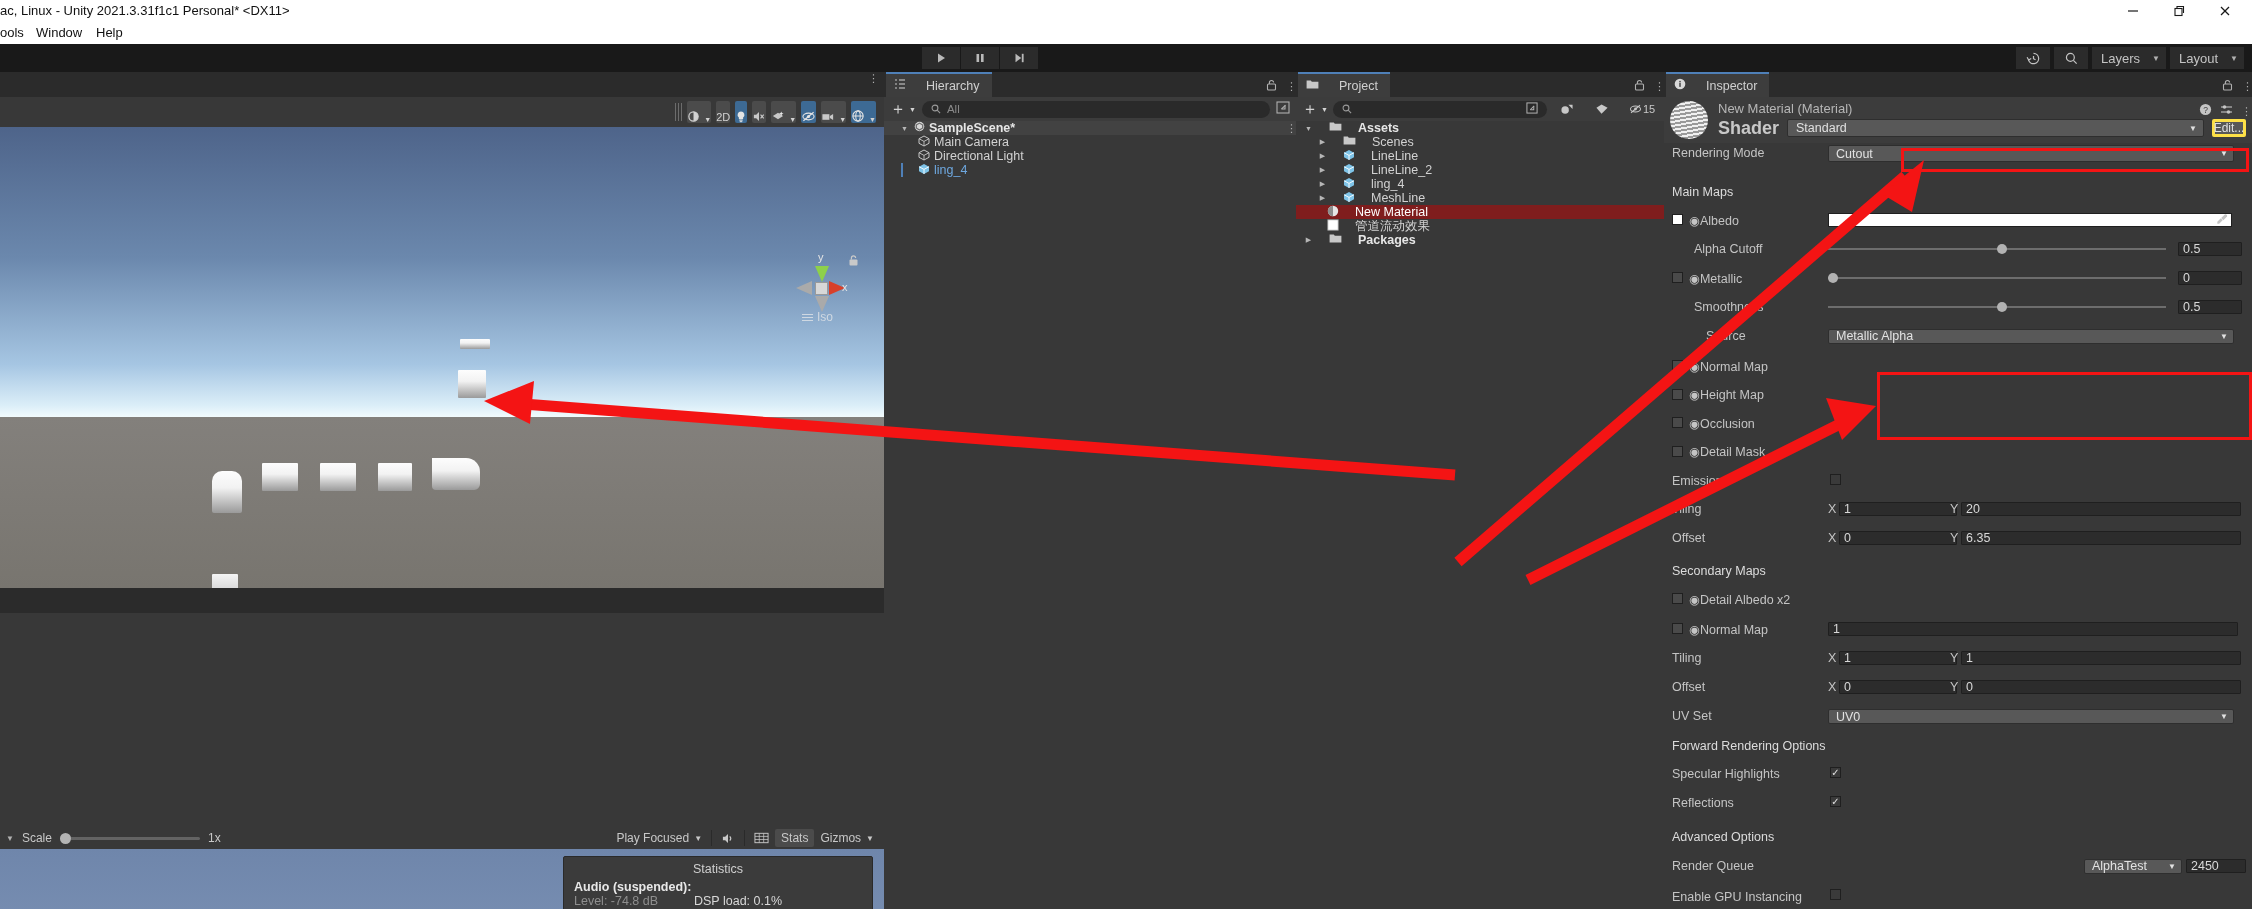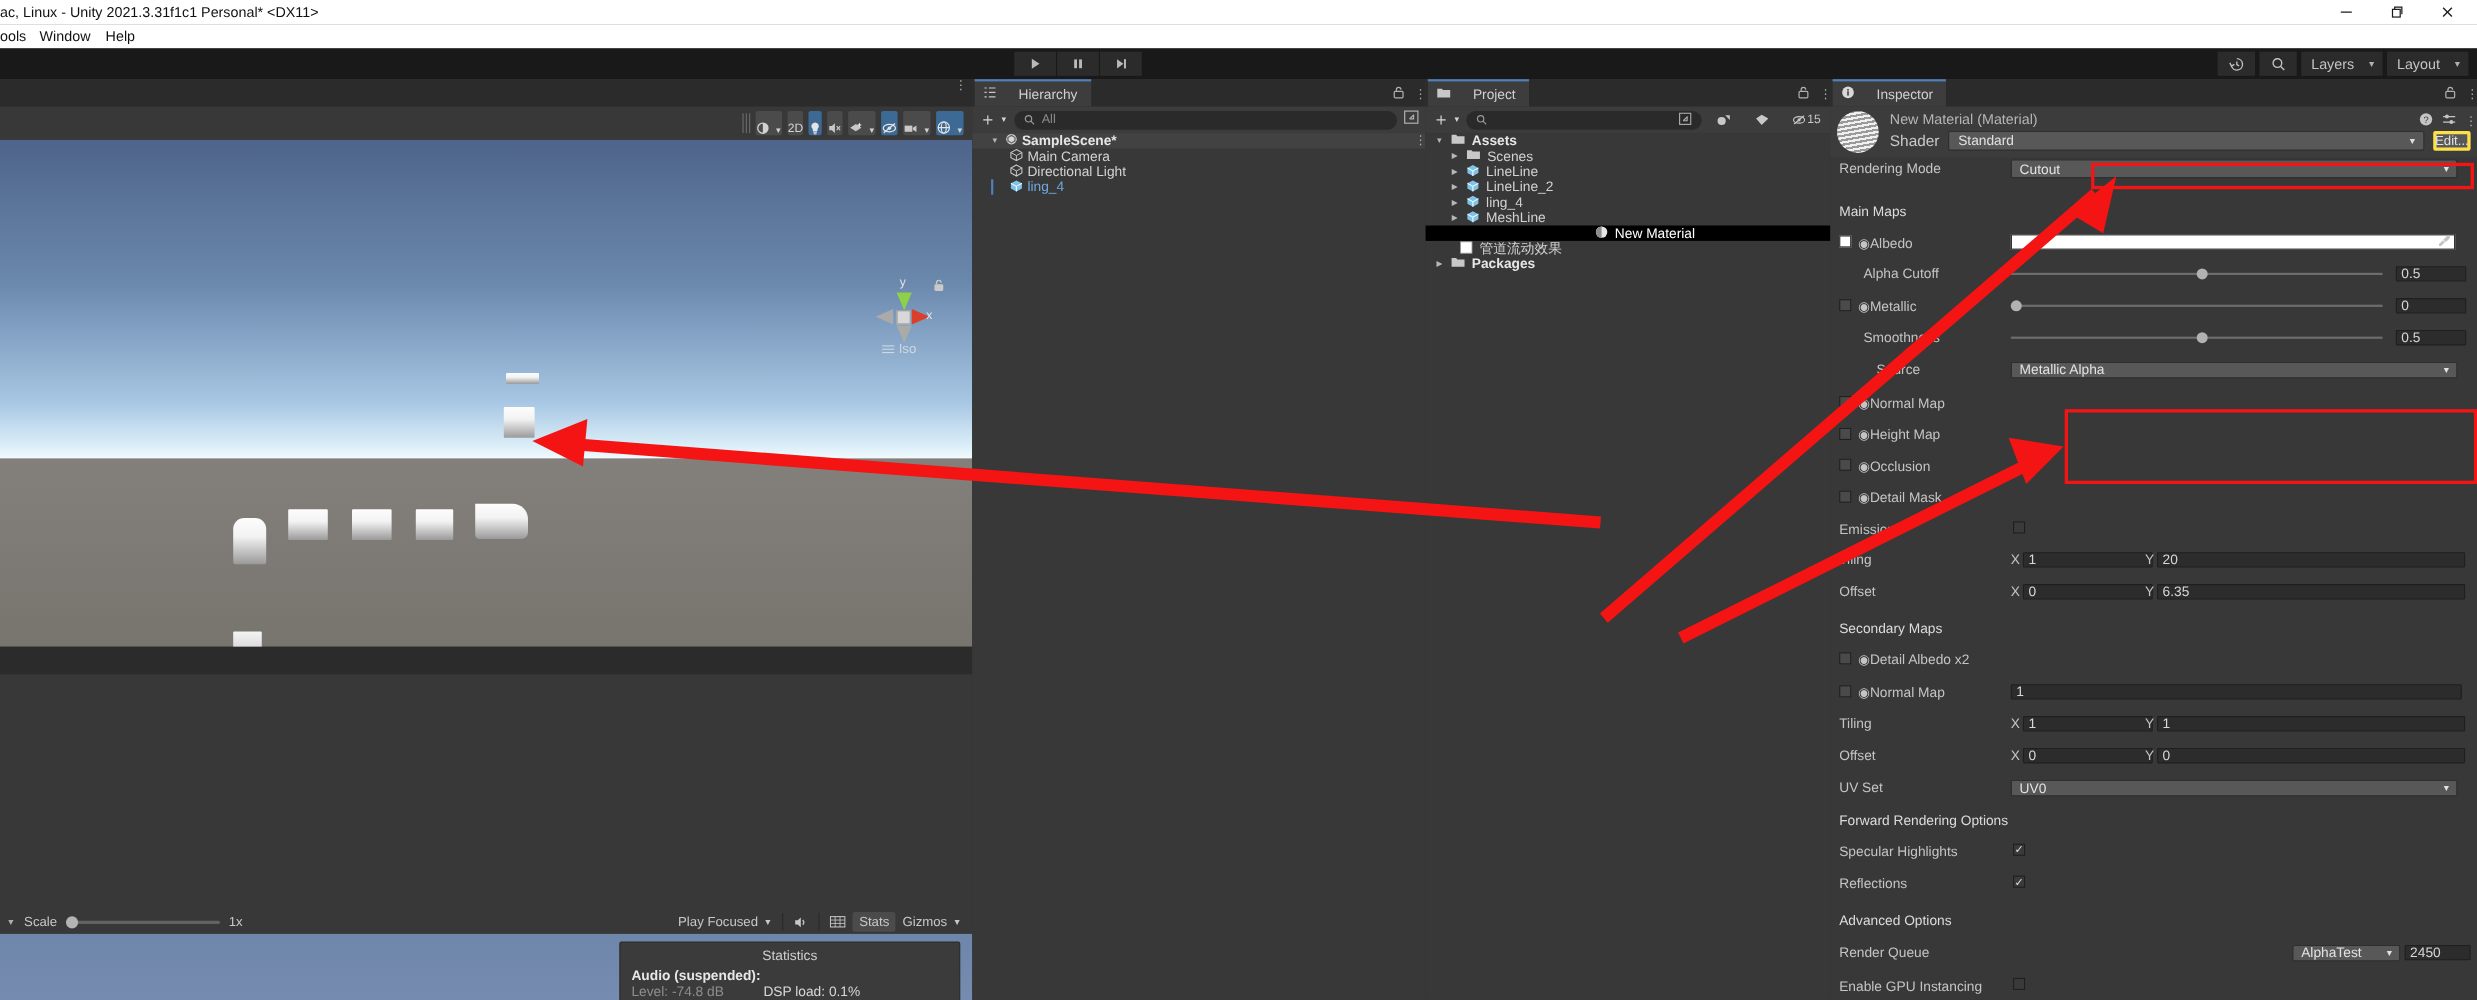--- a/index.html
+++ b/index.html
@@ -136,36 +136,36 @@
   #ling-bar { position:absolute; left:17px; top:0; width:2px; height:14px; background:#4f80b8; }
 
   
   #proj { position:absolute; left:1296px; top:72px; width:368px; height:837px; background:#383838; }
   #proj-toolbar { position:absolute; left:0; top:25px; width:368px; height:24px;
     background:#3c3c3c; display:flex; align-items:center; padding:0 2px 0 6px; gap:5px; }
   .pt-sq { width:30px; height:19px; display:flex; align-items:center;
     justify-content:center; color:#c8c8c8; font-size:11px; }
   #proj-list { position:absolute; left:0; top:49px; width:368px; height:788px;
     background:#383838; font-size:12.5px; color:#d2d2d2; }
-  .prow { position:relative; height:14px; display:flex; align-items:center; gap:6px; }
-  .prow.sel { background:#000000;justify-content:center; }
+  .prow { position:relative; height:14px; display:flex; align-items:center; gap:16px; }
+  .prow.sel { background:#7f1d1d; }
   .prow .tri { color:#b6b6b6; font-size:7px; width:9px; text-align:center; }
 
   
   #insp { position:absolute; left:1664px; top:72px; width:588px; height:837px; background:#383838; }
   #insp-head { position:absolute; left:0; top:25px; width:588px; height:46px; background:#3c3c3c; }
   #mat-preview { position:absolute; left:6px; top:4px; width:38px; height:38px;
     border-radius:50%;
     background:repeating-linear-gradient(170deg,#f0f0f0 0 2px,#9a9a9a 2px 4px),
       radial-gradient(circle at 35% 30%, #ffffff, #777); }
   #mat-name { position:absolute; left:54px; top:4px; color:#b6b6b6; font-size:13px; }
   #insp-head-icons { position:absolute; right:7px; top:5px; display:flex; align-items:center; gap:8px; }
   #shader-row { position:absolute; left:54px; top:22px; width:528px; height:18px;
     display:flex; align-items:center; gap:8px; }
-  #shader-lbl { color:#c8c8c8; font-size:14px; }
+  #shader-lbl { color:#c8c8c8; font-size:18px;font-weight:bold; }
   #shader-dd { flex:1; height:18px; background:#585858; border:1px solid #2e2e2e;
     border-radius:2px; display:flex; align-items:center; justify-content:space-between;
     padding:0 6px 0 8px; color:#e0e0e0; font-size:12.5px; }
   #shader-edit { width:34px; height:18px; background:#585858; border:3px solid #fde047;
     border-radius:2px; color:#e0e0e0; font-size:12px; display:flex;
     align-items:center; justify-content:center; }
   #insp-body { position:absolute; left:0; top:71px; width:588px; height:766px;
     font-size:12.5px; color:#c8c8c8; }
 
   .irow { position:relative; height:14.4px; display:flex; align-items:center; }

